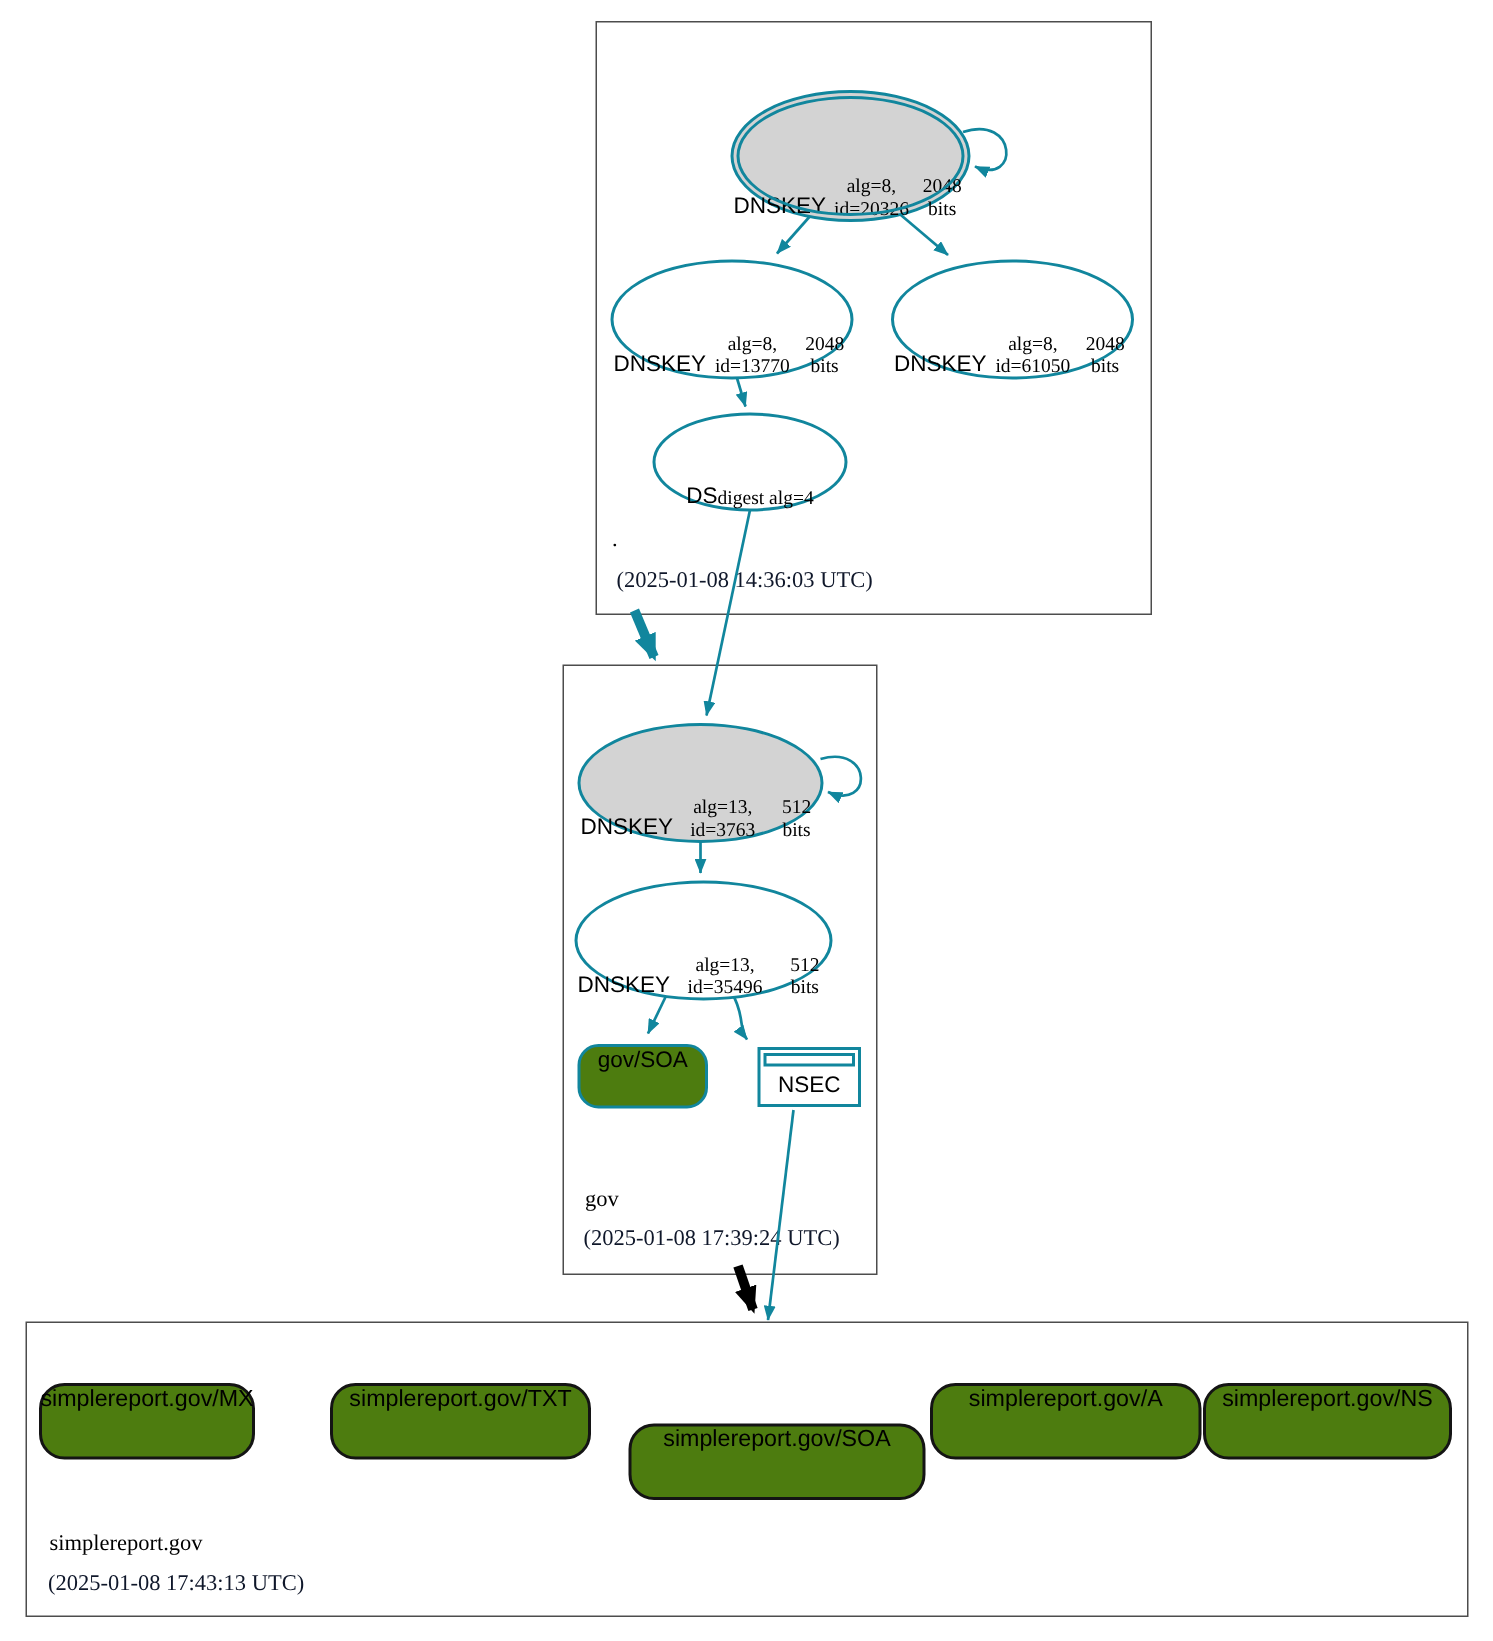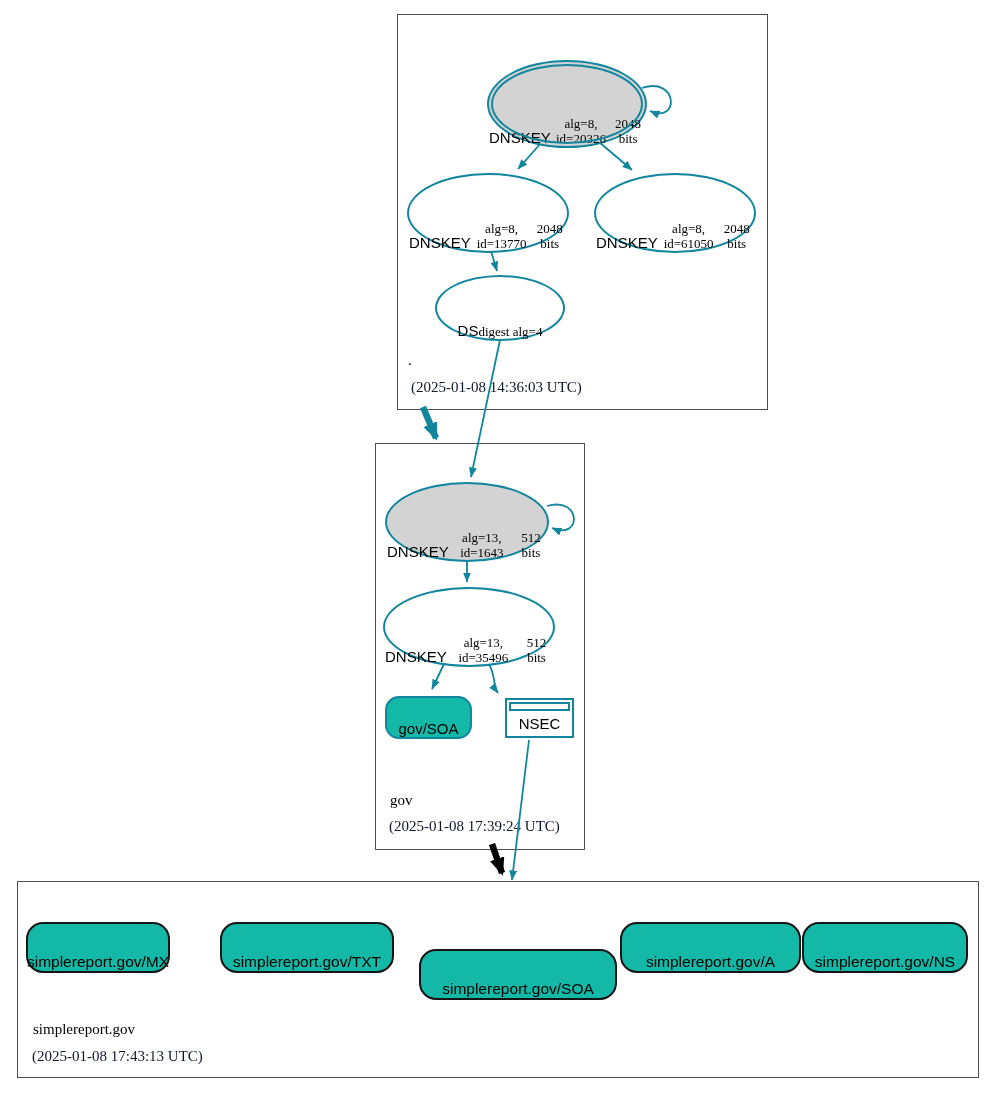--- a/index.html
+++ b/index.html
@@ -31,22 +31,22 @@
   }
   .ellipse.filled { background:var(--fill); }
   .ellipse.double::before {
     content:""; position:absolute; inset:2px; border:2px solid var(--teal);
     border-radius:50%; pointer-events:none;
   }
   .node-title { font-family:"Liberation Sans", sans-serif; font-size:15px; line-height:17px; }
   .node-detail { font-family:"Liberation Serif", serif; font-size:13px; line-height:15px; }
   .rrbox {
     position:absolute; z-index:10; box-sizing:border-box;
-    border:2.2px solid #141414; border-radius:17px; background:#14b8a6;
-    display:flex; align-items:flex-end; justify-content:center;
+    border:2.2px solid #141414; border-radius:17px; background:#4d7c0f;
+    display:flex; align-items:flex-start; justify-content:center;
     font-size:15.5px; white-space:nowrap;
   }
   .rrbox.teal { border:2px solid var(--teal); border-radius:14px; font-size:15px; }
   .nsec {
     position:absolute; z-index:10; box-sizing:border-box;
     border:2.5px solid var(--teal); background:#fff; padding:2px;
     display:flex; flex-direction:column;justify-content:space-between;
   }
   .nsec-header {
     height:9px; box-sizing:border-box; border:2.5px solid var(--teal);
@@ -145,21 +145,21 @@
   <div class="node-detail">alg=8, id=61050</div>
   <div class="node-detail">2048 bits</div>
 </div>
 <div class="ellipse" id="root-ds">
   <div class="node-title">DS</div>
   <div class="node-detail">digest alg=4</div>
 </div>
 
 <div class="ellipse filled" id="gov-ksk">
   <div class="node-title">DNSKEY</div>
-  <div class="node-detail">alg=13, id=1643</div>
+  <div class="node-detail">alg=13, id=3763</div>
   <div class="node-detail">512 bits</div>
 </div>
 <div class="ellipse" id="gov-zsk">
   <div class="node-title">DNSKEY</div>
   <div class="node-detail">alg=13, id=35496</div>
   <div class="node-detail">512 bits</div>
 </div>
 <div class="rrbox teal" id="gov-soa">
   <span>gov/SOA</span>
 </div>

